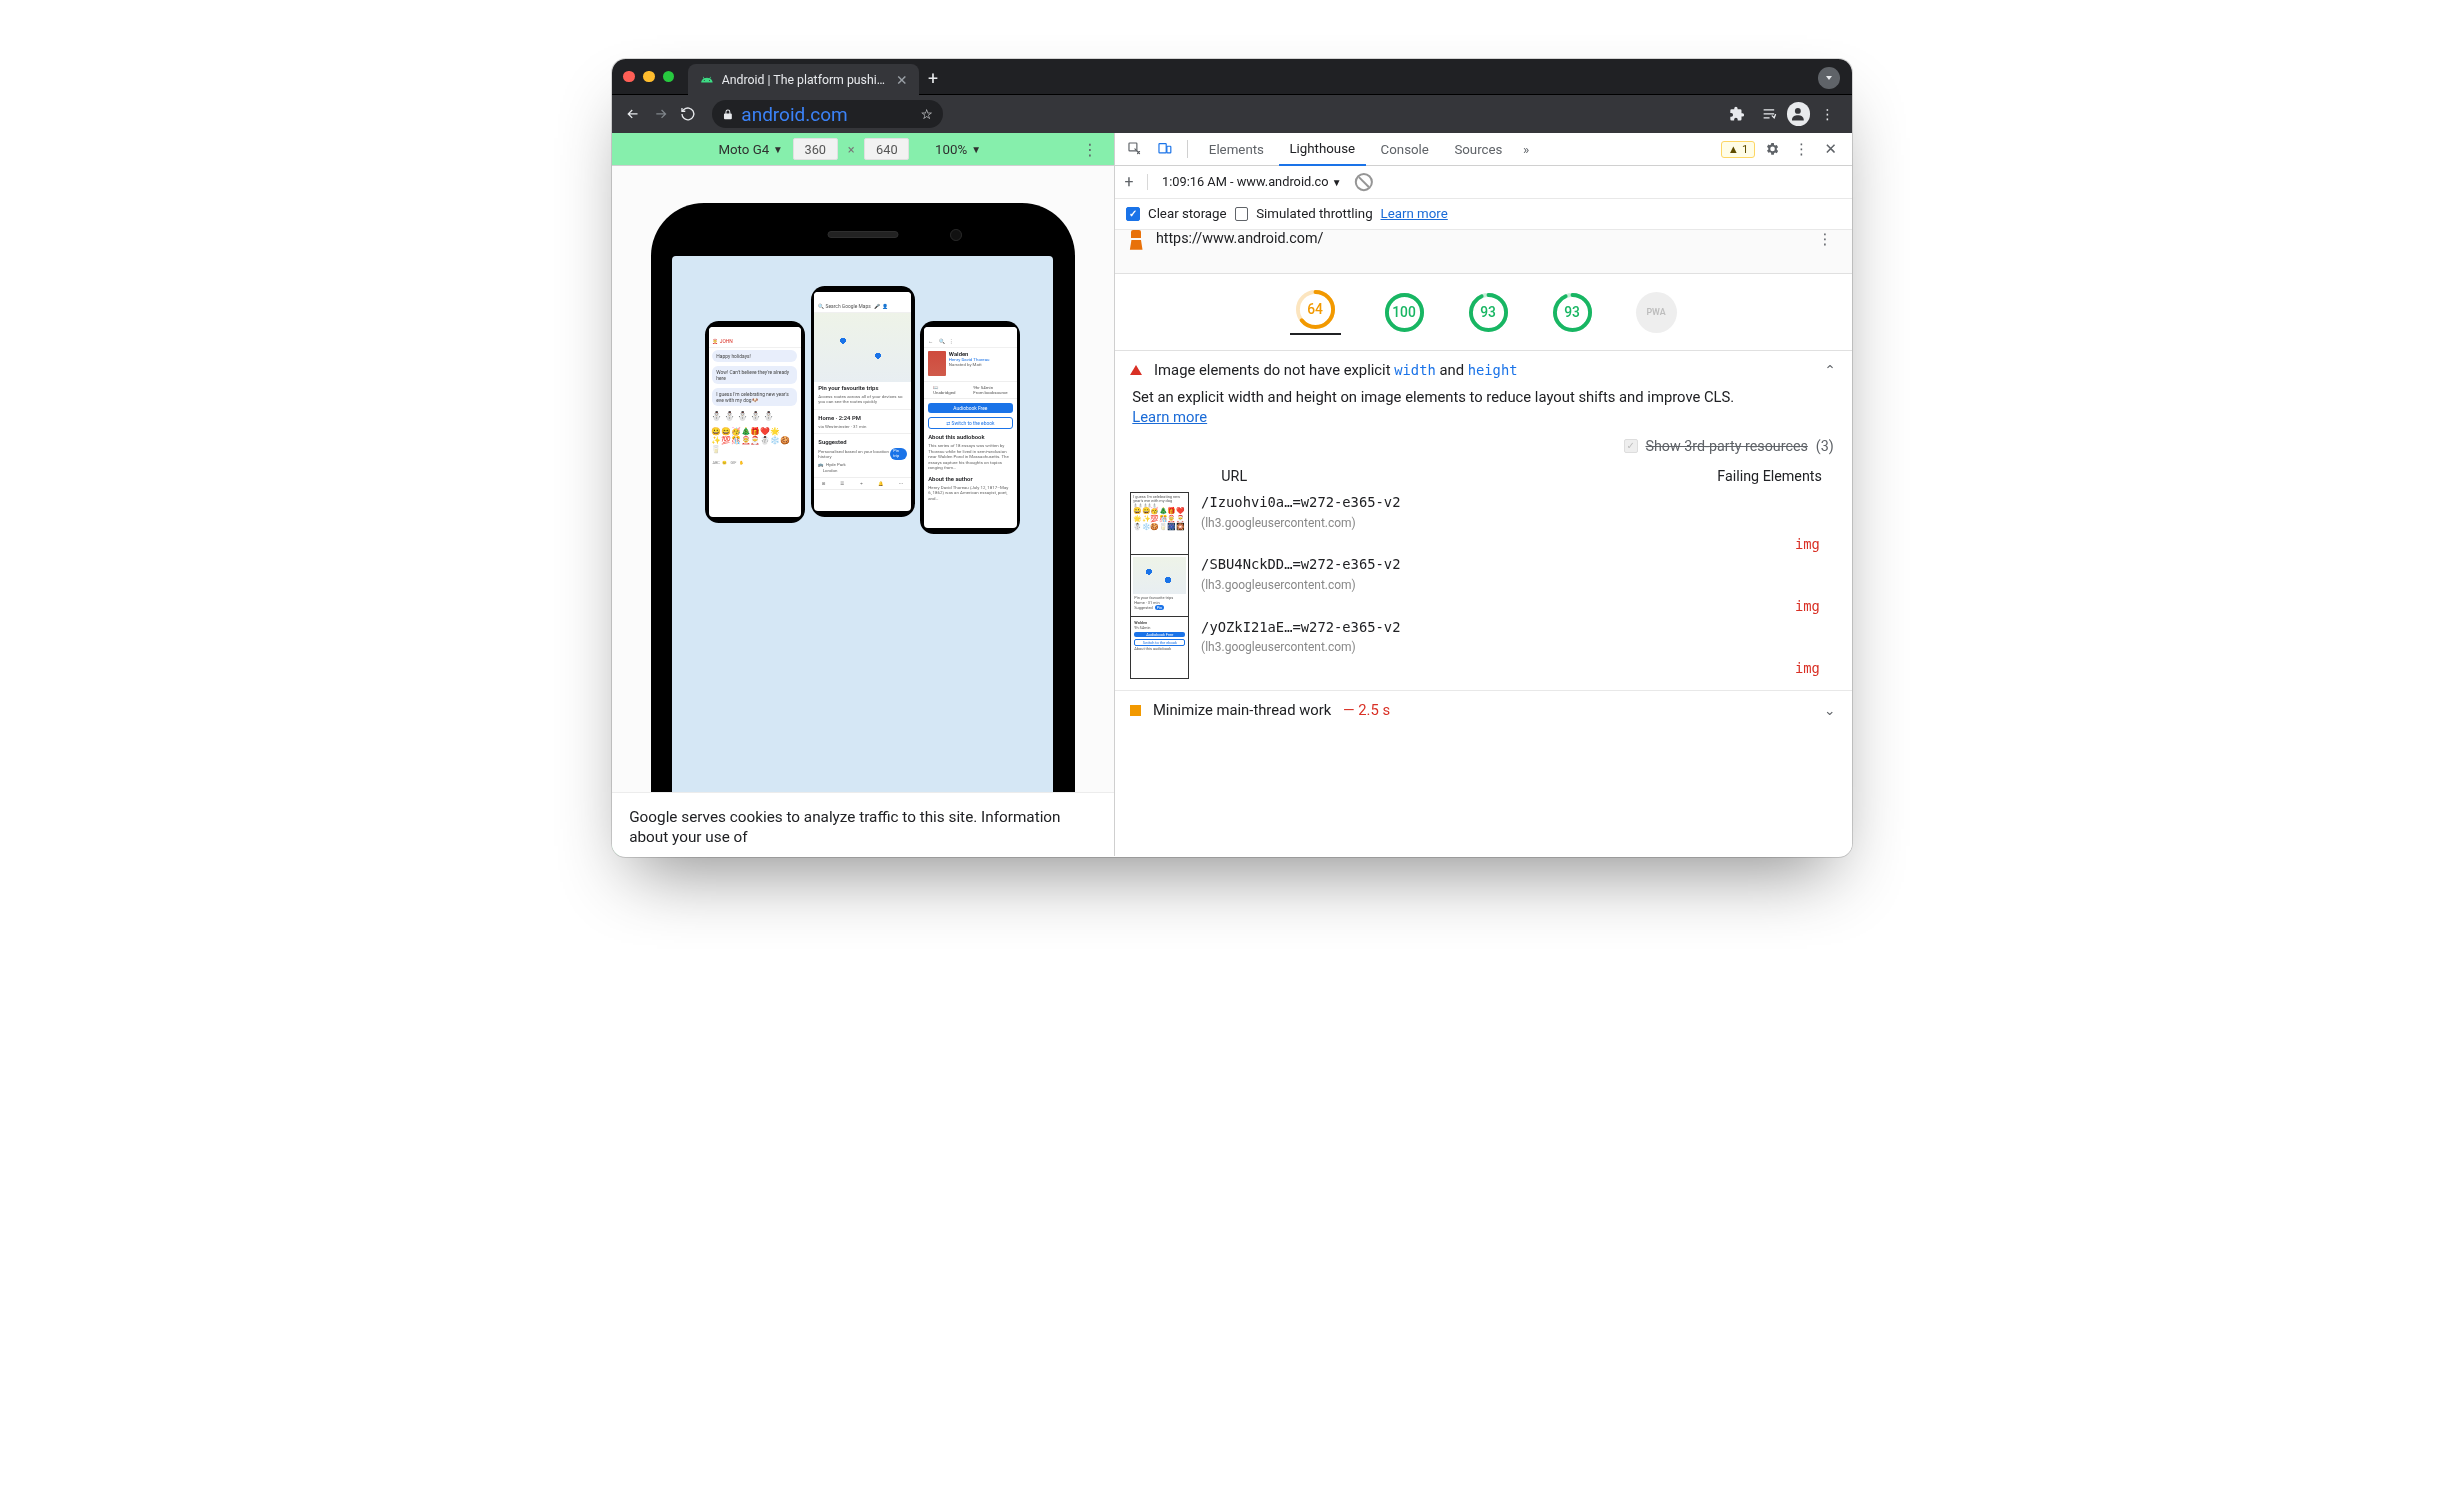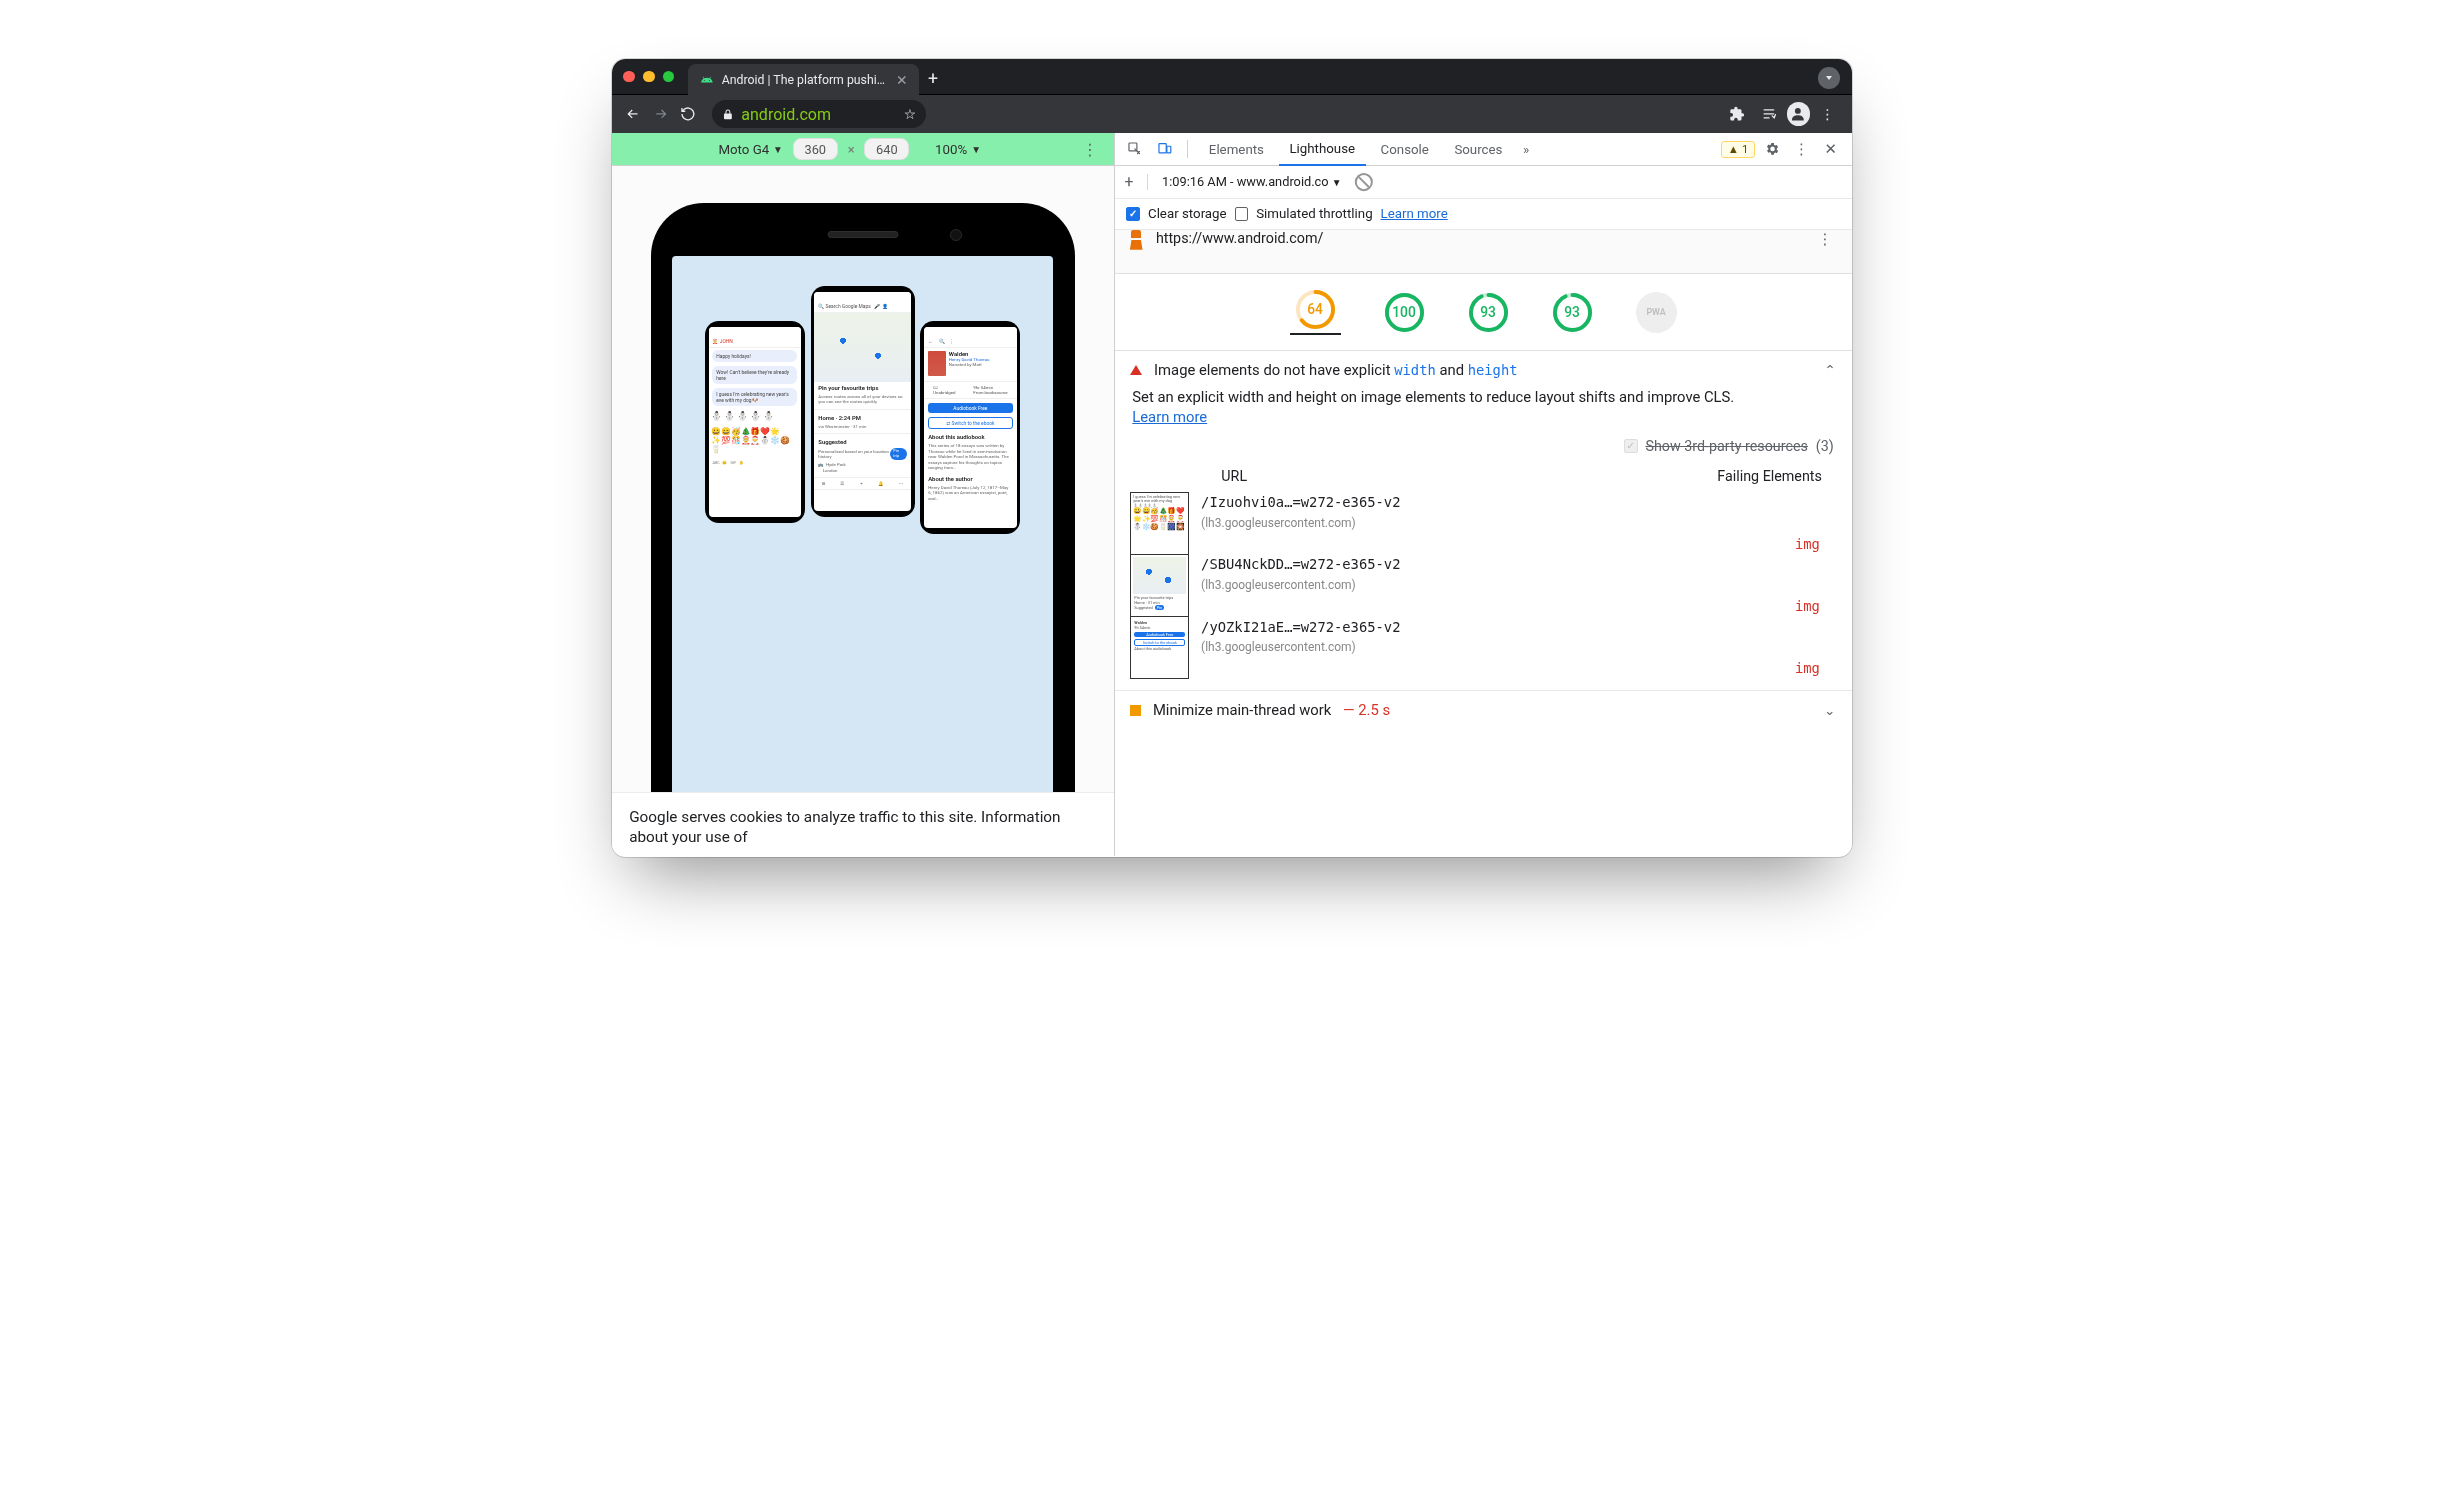--- a/index.html
+++ b/index.html
@@ -20,34 +20,34 @@
   .title-spacer{flex:1;}
   .tb-right { width:21.7px; height:21.7px; border-radius:50%; background:#5f6368; display:flex; align-items:center; justify-content:center; color:#e8eaed; font-size:11.8px; margin-top:7.9px;}
   .tbchev{width:0;height:0;border-left:3.9px solid transparent;border-right:3.9px solid transparent;border-top:4.9px solid #e8eaed;}
 
   .addrbar { height:38px; background:#35363a; display:flex; align-items:center; gap:3.9px; padding:0 9.9px;}
   .nav-ic { width:23.6px; height:23.6px; display:flex; align-items:center; justify-content:center; color:#e8eaed; font-size:15.8px; border-radius:50%; }
   .nav-ic.dis{color:#80868b;}
   .omnibox { flex:0 0 auto; display:flex; align-items:center; background:#202124; border-radius:15.8px; height:27.6px;
              margin-left:7.9px; padding:0 95px 0 9.9px; gap:7.9px; position:relative;}
   .lock{ color:#e8eaed; font-size:11.8px;}
-  .url { color:#84cc16; font-size:16px; }
+  .url { color:#3b82f6; font-size:19px; }
   .star { color:#e8eaed; font-size:13.8px; position:absolute; right:9.9px;}
   .ext-ic { width:27.6px; display:flex; justify-content:center; color:#e8eaed; font-size:14.8px;}
   .avatar { width:23.6px;height:23.6px;border-radius:50%; background:#e8eaed; display:flex; align-items:center; justify-content:center; font-size:17.7px;}
   .menu-ic{color:#e8eaed;font-size:13.8px;letter-spacing:1px;}
 
   .content { display:flex; height:calc(100% - 75px); }
   
   .vp { flex:1; background:#86efac; display:flex; flex-direction:column; position:relative;}
   .device-bar { height:33px; border-bottom:1px solid #d0d0d0; display:flex; align-items:center; gap:9.9px; padding:0 15.8px;}
   .db-spacer{flex:1;}
   .db-sel { font-size:13.3px; color:#303030; display:flex; align-items:center; gap:3.9px;}
   .caret{font-size:9.9px;}
-  .dim { width:45px; height:21.7px; background:#f2f2f2; border:1px solid #e0e0e0; border-radius:8px; text-align:center; font-size:12.8px; color:#555;}
+  .dim { width:45px; height:21.7px; background:#f2f2f2; border:1px solid #e0e0e0; border-radius:2px; text-align:center; font-size:12.8px; color:#555;}
   .dim-x{color:#777;font-size:12.8px;}
   .db-more{font-size:15.8px;color:#5f6368;}
   .vp-canvas { flex:1; background:#fbfbfb; display:flex; justify-content:center; padding-top:29.6px; overflow:hidden;}
   .frame { width:424px; height:827px; background:#000; border-radius:53px; padding:53px 21.7px 21.7px; position:relative; margin-top:7.9px;}
   .speaker { position:absolute; top:27.6px; left:50%; transform:translateX(-50%); width:71px; height:6.9px; background:#222; border-radius:3.9px; border:1px solid #2e2e2e;}
   .cam { position:absolute; top:25.6px; right:113px; width:11.8px; height:11.8px; background:#111; border-radius:50%; border:1px solid #2a2a2a;}
   .screen { background:#d5e7f5; width:100%; height:100%; border-radius:3.9px; padding:29.6px 7.9px; display:flex; gap:5.9px; justify-content:center; align-items:flex-start;}
   .mini { background:#000; border-radius:13.8px; padding:5.9px 3.9px; }
   .mini-inner{ background:#fff; border-radius:3.9px; width:100%; height:100%; overflow:hidden; display:flex; flex-direction:column;}
   .miniA{width:100px;height:202px; margin-top:35px;}

